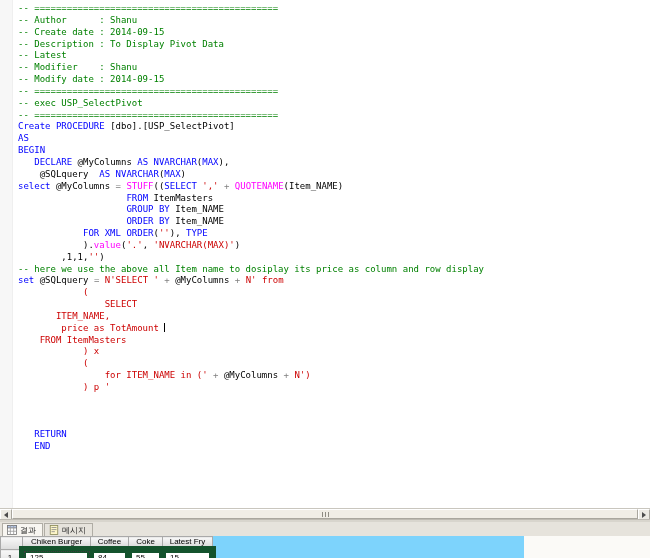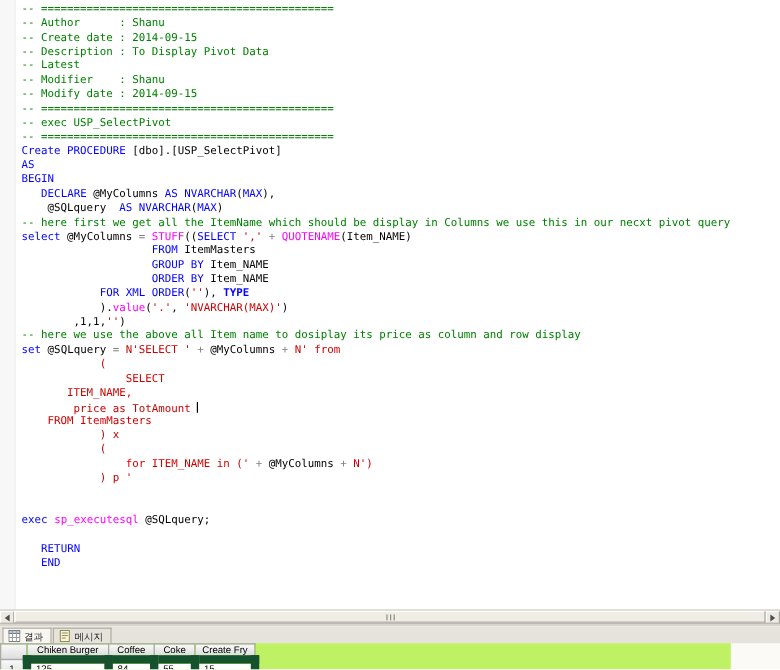--- a/index.html
+++ b/index.html
@@ -28,21 +28,21 @@
   
   .splitter { position:absolute; left:0; top:519px; width:650px; height:3px; background:#d8d5cd; border-top:1px solid #bdbab2; }
 
   
   .results { position:absolute; left:0; top:522px; width:650px; height:36px; background:#fbfaf7; }
   .tabbar { position:absolute; left:0; top:0; width:650px; height:14px; background:#e6e3dc; display:flex; align-items:flex-end; padding-left:2px; }
   .tab { display:flex; align-items:center; gap:3px; height:13px; padding:0 6px 0 4px; font-size:8px; color:#222; background:#e6e3dc; border:1px solid #b0ada5; border-bottom:none; margin-right:1px; cursor:default; }
   .tab.active { background:#f8f6f1; }
   .tab-icon { width:10px; height:10px; flex:0 0 auto; }
 
-  .gridwrap { position:absolute; left:0; top:14px; width:609px; height:22px; background:#bef264; }
+  .gridwrap { position:absolute; left:0; top:14px; width:524px; height:22px; background:#7dd3fc; }
   table.grid { border-collapse:collapse; table-layout:fixed; font-size:8px; }
   table.grid th {
     height:11px; font-weight:normal; text-align:center; color:#000;
     background:linear-gradient(#f8f8f8,#dcdcdc);
     border:1px solid #a9a9a9; padding:0 3px; overflow:hidden; white-space:nowrap;
   }
   table.grid td {
     height:11px; background:#ffffff; color:#000; text-align:left;
     border:7px solid #14532d; padding:0 4px; overflow:hidden; white-space:nowrap;
   }
@@ -70,42 +70,40 @@
         <div class="code-line"><span style="color: rgb(0, 128, 0);">-- Modifier    : Shanu</span></div>
         <div class="code-line"><span style="color: rgb(0, 128, 0);">-- Modify date : 2014-09-15</span></div>
         <div class="code-line"><span style="color: rgb(0, 128, 0);">-- =============================================</span></div>
         <div class="code-line"><span style="color: rgb(0, 128, 0);">-- exec USP_SelectPivot</span></div>
         <div class="code-line"><span style="color: rgb(0, 128, 0);">-- =============================================</span></div>
         <div class="code-line"><span style="color: rgb(0, 0, 255);">Create PROCEDURE </span><span style="color: rgb(0, 0, 0);">[dbo].[USP_SelectPivot]</span></div>
         <div class="code-line"><span style="color: rgb(0, 0, 255);">AS</span></div>
         <div class="code-line"><span style="color: rgb(0, 0, 255);">BEGIN</span></div>
         <div class="code-line"><span style="color: rgb(0, 0, 0);">   </span><span style="color: rgb(0, 0, 255);">DECLARE</span><span style="color: rgb(0, 0, 0);"> @MyColumns </span><span style="color: rgb(0, 0, 255);">AS</span><span style="color: rgb(0, 0, 0);"> </span><span style="color: rgb(0, 0, 255);">NVARCHAR</span><span style="color: rgb(0, 0, 0);">(</span><span style="color: rgb(0, 0, 255);">MAX</span><span style="color: rgb(0, 0, 0);">),</span></div>
         <div class="code-line"><span style="color: rgb(0, 0, 0);">    @SQLquery  </span><span style="color: rgb(0, 0, 255);">AS</span><span style="color: rgb(0, 0, 0);"> </span><span style="color: rgb(0, 0, 255);">NVARCHAR</span><span style="color: rgb(0, 0, 0);">(</span><span style="color: rgb(0, 0, 255);">MAX</span><span style="color: rgb(0, 0, 0);">)</span></div>
-        <div class="code-line"><span style="color: rgb(0, 128, 0);">-- here first we get all the ItemName which should be display in Columns we use this in our necxt pivot query</span></div>
         <div class="code-line"><span style="color: rgb(0, 0, 255);">select</span><span style="color: rgb(0, 0, 0);"> @MyColumns </span><span style="color: rgb(128, 128, 128);">=</span><span style="color: rgb(0, 0, 0);"> </span><span style="color: rgb(255, 0, 255);">STUFF</span><span style="color: rgb(0, 0, 0);">((</span><span style="color: rgb(0, 0, 255);">SELECT</span><span style="color: rgb(0, 0, 0);"> </span><span style="color: rgb(204, 0, 0);">','</span><span style="color: rgb(0, 0, 0);"> </span><span style="color: rgb(128, 128, 128);">+</span><span style="color: rgb(0, 0, 0);"> </span><span style="color: rgb(255, 0, 255);">QUOTENAME</span><span style="color: rgb(0, 0, 0);">(Item_NAME)</span></div>
         <div class="code-line"><span style="color: rgb(0, 0, 0);">                    </span><span style="color: rgb(0, 0, 255); margin-top: 30px;">FROM</span><span style="color: rgb(0, 0, 0);"> ItemMasters</span></div>
         <div class="code-line"><span style="color: rgb(0, 0, 0);">                    </span><span style="color: rgb(0, 0, 255);">GROUP BY</span><span style="color: rgb(0, 0, 0);"> Item_NAME</span></div>
         <div class="code-line"><span style="color: rgb(0, 0, 0);">                    </span><span style="color: rgb(0, 0, 255);">ORDER BY</span><span style="color: rgb(0, 0, 0);"> Item_NAME</span></div>
-        <div class="code-line"><span style="color: rgb(0, 0, 0);">            </span><span style="color: rgb(0, 0, 255);">FOR XML ORDER</span><span style="color: rgb(0, 0, 0);">(</span><span style="color: rgb(204, 0, 0);">''</span><span style="color: rgb(0, 0, 0);">), </span><span style="color: rgb(0, 0, 255); font-weight: bold;">TYPE</span></div>
+        <div class="code-line"><span style="color: rgb(0, 0, 0);">            </span><span style="color: rgb(0, 0, 255);">FOR XML ORDER</span><span style="color: rgb(0, 0, 0);">(</span><span style="color: rgb(204, 0, 0);">''</span><span style="color: rgb(0, 0, 0);">), </span><span style="color: rgb(0, 0, 255);">TYPE</span></div>
         <div class="code-line"><span style="color: rgb(0, 0, 0);">            ).</span><span style="color: rgb(255, 0, 255);">value</span><span style="color: rgb(0, 0, 0);">(</span><span style="color: rgb(204, 0, 0);">'.'</span><span style="color: rgb(0, 0, 0);">, </span><span style="color: rgb(204, 0, 0);">'NVARCHAR(MAX)'</span><span style="color: rgb(0, 0, 0);">)</span></div>
         <div class="code-line"><span style="color: rgb(0, 0, 0);">        ,1,1,</span><span style="color: rgb(204, 0, 0);">''</span><span style="color: rgb(0, 0, 0);">)</span></div>
         <div class="code-line"><span style="color: rgb(0, 128, 0);">-- here we use the above all Item name to dosiplay its price as column and row display</span></div>
         <div class="code-line"><span style="color: rgb(0, 0, 255);">set</span><span style="color: rgb(0, 0, 0);"> @SQLquery </span><span style="color: rgb(128, 128, 128);">=</span><span style="color: rgb(0, 0, 0);"> </span><span style="color: rgb(204, 0, 0);">N'SELECT '</span><span style="color: rgb(0, 0, 0);"> </span><span style="color: rgb(128, 128, 128);">+</span><span style="color: rgb(0, 0, 0);"> @MyColumns </span><span style="color: rgb(128, 128, 128);">+</span><span style="color: rgb(0, 0, 0);"> </span><span style="color: rgb(204, 0, 0);">N' from</span></div>
         <div class="code-line"><span style="color: rgb(204, 0, 0);">            (</span></div>
         <div class="code-line"><span style="color: rgb(204, 0, 0);">                SELECT</span></div>
         <div class="code-line"><span style="color: rgb(204, 0, 0);">       ITEM_NAME,</span></div>
         <div class="code-line"><span style="color: rgb(204, 0, 0);">        price as TotAmount </span><span class="caret"></span></div>
         <div class="code-line"><span style="color: rgb(204, 0, 0);">    FROM ItemMasters</span></div>
         <div class="code-line"><span style="color: rgb(204, 0, 0);">            ) x</span></div>
         <div class="code-line"><span style="color: rgb(204, 0, 0);">            (</span></div>
         <div class="code-line"><span style="color: rgb(204, 0, 0);">                for ITEM_NAME in ('</span><span style="color: rgb(0, 0, 0);"> </span><span style="color: rgb(128, 128, 128);">+</span><span style="color: rgb(0, 0, 0);"> @MyColumns </span><span style="color: rgb(128, 128, 128);">+</span><span style="color: rgb(0, 0, 0);"> </span><span style="color: rgb(204, 0, 0);">N')</span></div>
         <div class="code-line"><span style="color: rgb(204, 0, 0);">            ) p '</span></div>
         <div class="code-line">&nbsp;</div>
         <div class="code-line">&nbsp;</div>
-        <div class="code-line"><span style="color: rgb(0, 0, 255);">exec</span><span style="color: rgb(0, 0, 0);"> </span><span style="color: rgb(255, 0, 255);">sp_executesql</span><span style="color: rgb(0, 0, 0);"> @SQLquery;</span></div>
         <div class="code-line">&nbsp;</div>
         <div class="code-line"><span style="color: rgb(0, 0, 0);">   </span><span style="color: rgb(0, 0, 255);">RETURN</span></div>
         <div class="code-line"><span style="color: rgb(0, 0, 0);">   </span><span style="color: rgb(0, 0, 255);">END</span></div>
       </div>
   </div>
 
   <div class="hscroll">
     <div class="sb-btn">
       <span class="arr-left"></span>
     </div>
@@ -147,21 +145,21 @@
     </div>
 
     <div class="gridwrap">
       <table class="grid">
         <thead>
           <tr>
             <th class="corner"></th>
           <th style="width: 68px;">Chiken Burger</th>
               <th style="width: 38px;">Coffee</th>
               <th style="width: 34px;">Coke</th>
-              <th style="width: 50px;">Create Fry</th>
+              <th style="width: 50px;">Latest Fry</th>
             </tr>
         </thead>
         <tbody>
             <tr>
               <td class="rowhead">1</td>
               <td class="selected" style="width: 68px;">125</td>
               <td style="width: 38px;">84</td>
               <td style="width: 34px;">55</td>
               <td style="width: 50px;">15</td>
             </tr>

